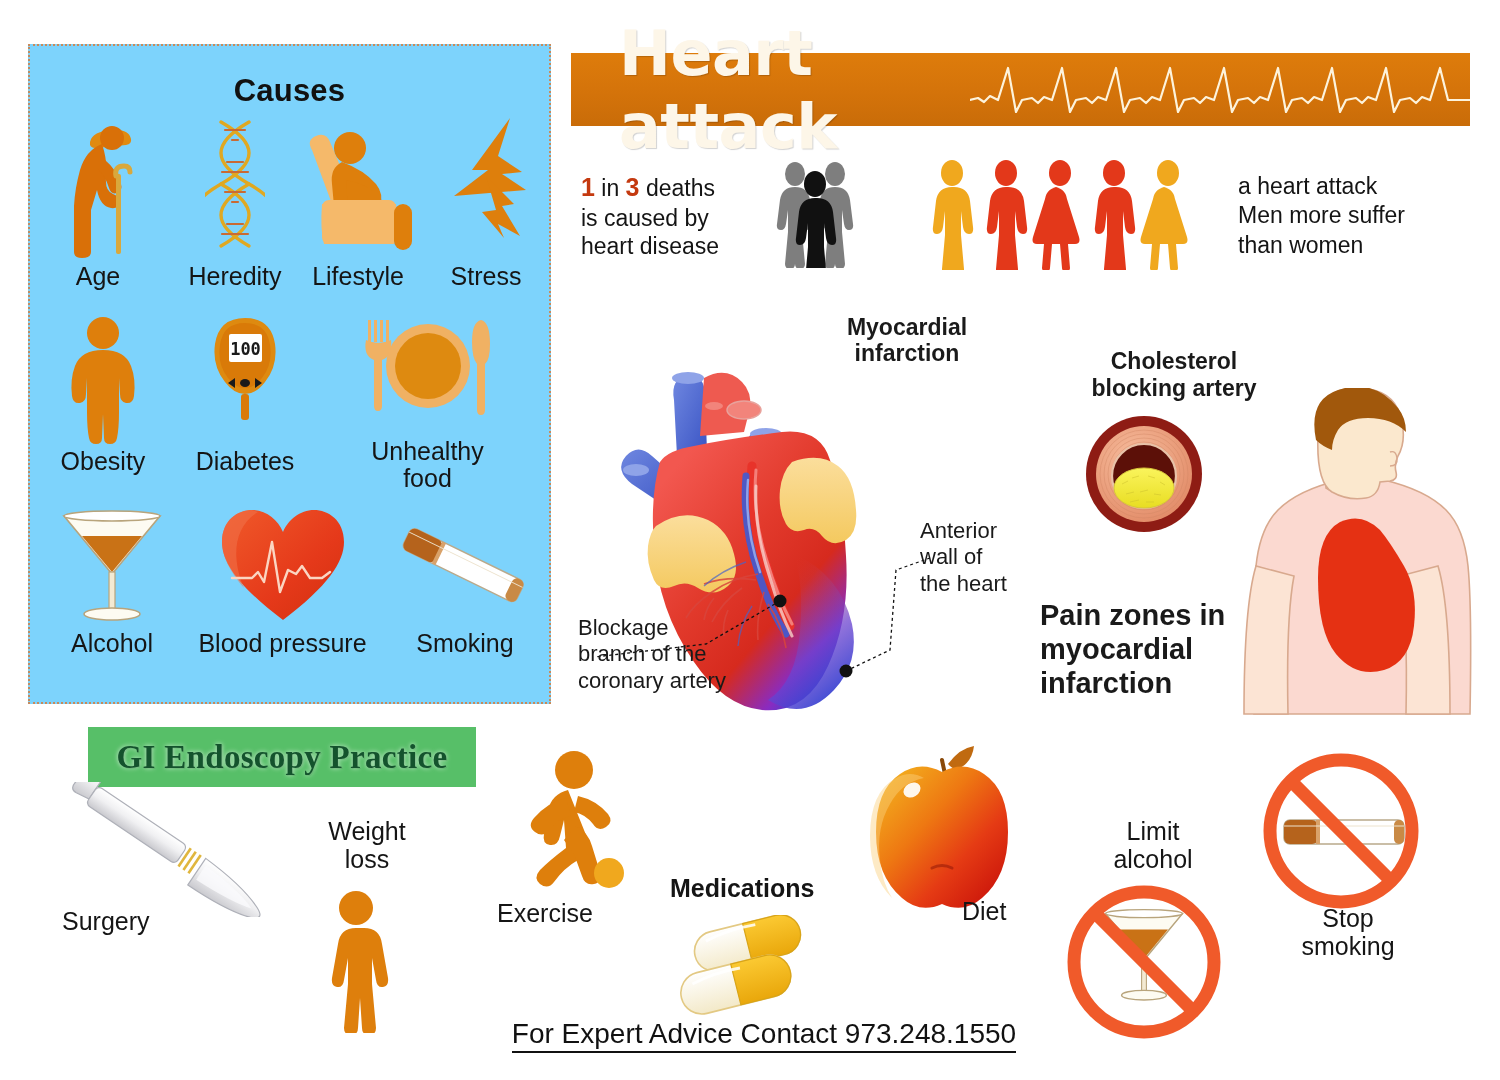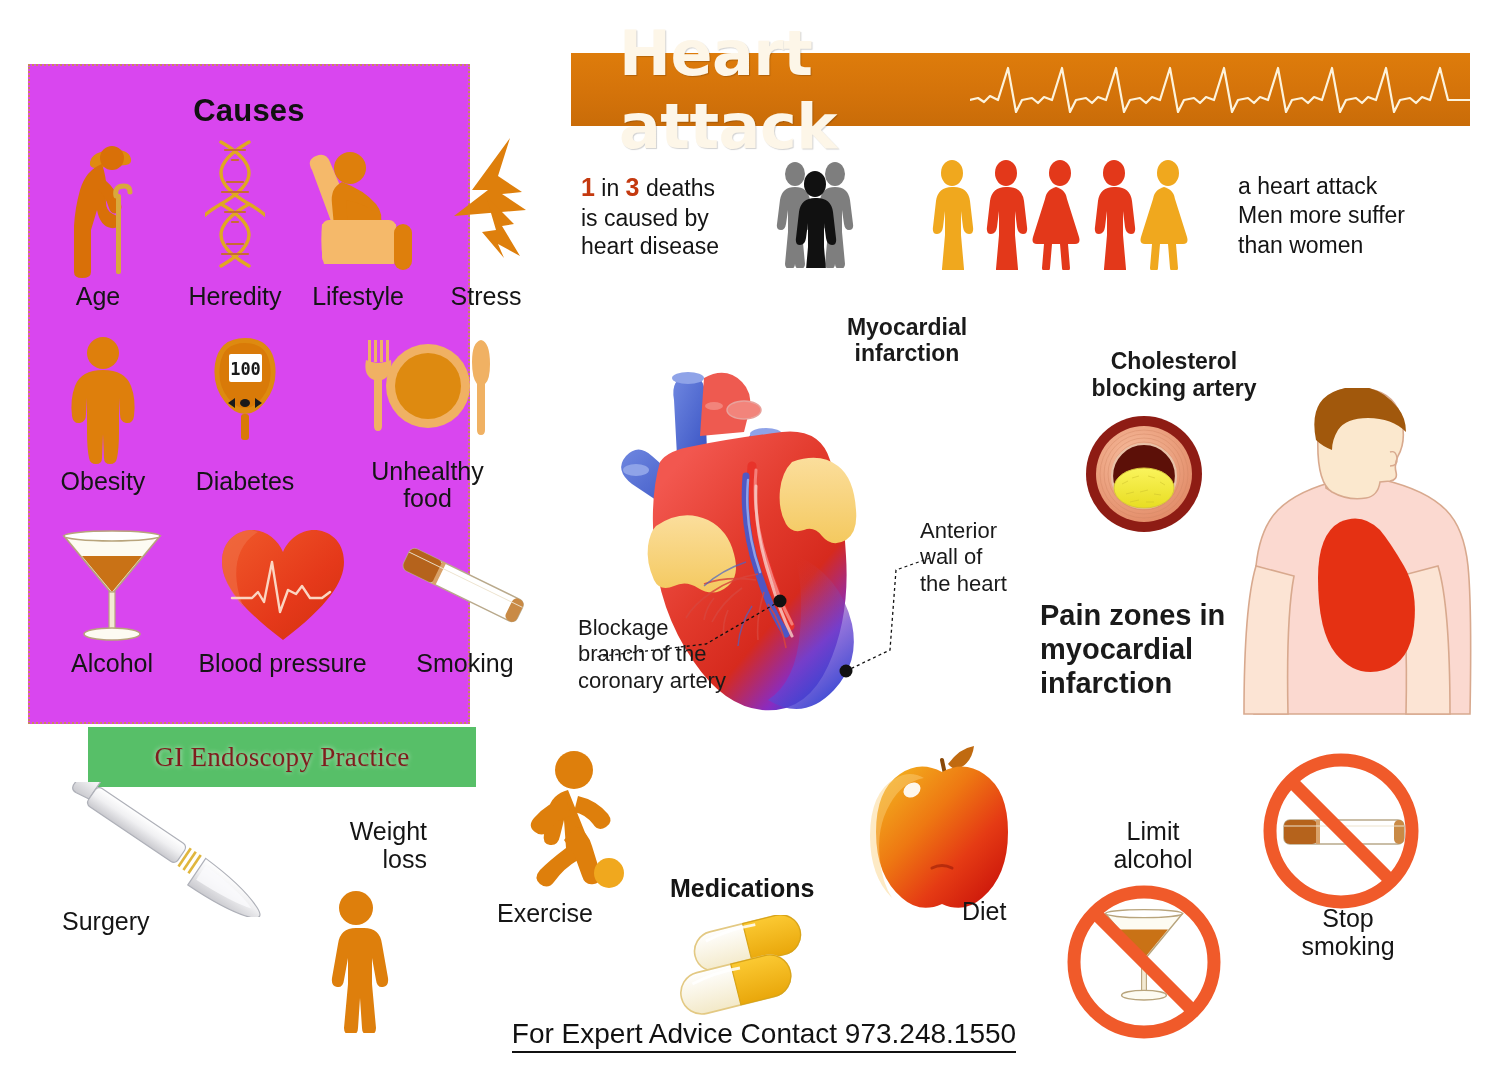--- a/index.html
+++ b/index.html
@@ -7,22 +7,22 @@
   body {
     font-family: "Liberation Sans", "DejaVu Sans", sans-serif;
     position: relative;
     overflow: hidden;
     color: #1a1a1a;
   }
   .abs { position: absolute; }
 
   
   #causes-panel {
-    left: 28px; top: 64px; width: 442px; height: 660px;
-    background: #d946ef;
+    left: 28px; top: 44px; width: 523px; height: 660px;
+    background: #7dd3fc;
     border: 2px dotted #C98A5A;
   }
   #causes-title {
     text-align: center; font-size: 31px; font-weight: bold;
     color: #111; margin-top: 27px; letter-spacing: .2px;
   }
   .cause-cell { position: absolute; text-align: center; }
   .cause-label {
     font-size: 25px; color: #151515; line-height: 1.06; margin-top: 4px;
   }
@@ -82,21 +82,21 @@
   }
   #body-wrap { left: 1222px; top: 388px; }
 
   
   #logo-banner {
     left: 88px; top: 727px; width: 388px; height: 60px;
     background: #57BF68; display: flex; align-items: center; justify-content: center;
   }
   #logo-text {
     font-family: "Liberation Serif", "DejaVu Serif", serif;
-    font-weight: normal; font-size: 27px; color: #7f1d1d;
+    font-weight: bold; font-size: 33px; color: #14532d;
     text-shadow: 0 0 5px rgba(255,255,255,.75), 1px 1px 0 rgba(0,0,0,.10);
     letter-spacing: .3px;
   }
 
   
   .treat-label { position: absolute; font-size: 25px; line-height: 1.1; color: #151515; }
   #lbl-surgery   { left: 62px;   top: 908px; }
   #lbl-weight    { left: 307px;  top: 818px; width: 120px; text-align: center; }
   #lbl-exercise  { left: 497px;  top: 900px; }
   #lbl-meds      { left: 670px;  top: 875px; font-weight: bold; }
@@ -540,21 +540,21 @@
           <line x1="152" y1="52" x2="152" y2="74"></line>
           <line x1="158" y1="52" x2="158" y2="74"></line>
       </g>
       <path d="M164 52 q46 2 70 12 q14 6 0 12 q-24 8 -70 8 z" fill="url(#steel)" stroke="#AEB0B8" stroke-width="1.2"></path>
       <path d="M168 58 q42 2 62 10 q-20 6 -62 7 z" fill="#FAFAFC" opacity=".8"></path>
     </g>
   </svg>
 </div>
 <div class="treat-label" id="lbl-surgery">Surgery</div>
 
-<div class="treat-label" id="lbl-weight" style="white-space:pre-line;text-align:right;">Weight
+<div class="treat-label" id="lbl-weight" style="white-space:pre-line;">Weight
 loss</div>
 <div id="weightfig-wrap" class="abs">
   <svg width="76" height="145" viewBox="0 0 76 145">
     <circle cx="38" cy="20" r="17" fill="#DE7F0C"></circle>
     <path d="M38 40 q-16 0 -18 16 l-6 34 q-1 8 5 9 q6 1 7 -7 l4 -22 l0 26 l-4 44 q0 7 7 7 q7 0 7 -7 l2 -30 l2 30 q0 7 7 7 q7 0 7 -7 l-4 -44 l0 -26 l4 22 q1 8 7 7 q6 -1 5 -9 l-6 -34 q-2 -16 -18 -16 z" fill="#DE7F0C"></path>
   </svg>
 </div>
 
 <div id="runner-wrap" class="abs">
   <svg width="130" height="145" viewBox="0 0 130 145">

